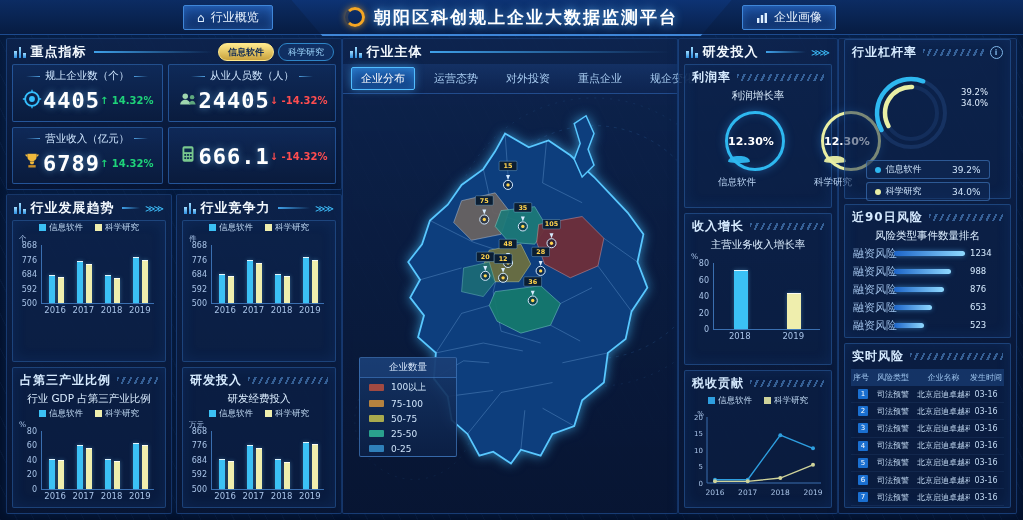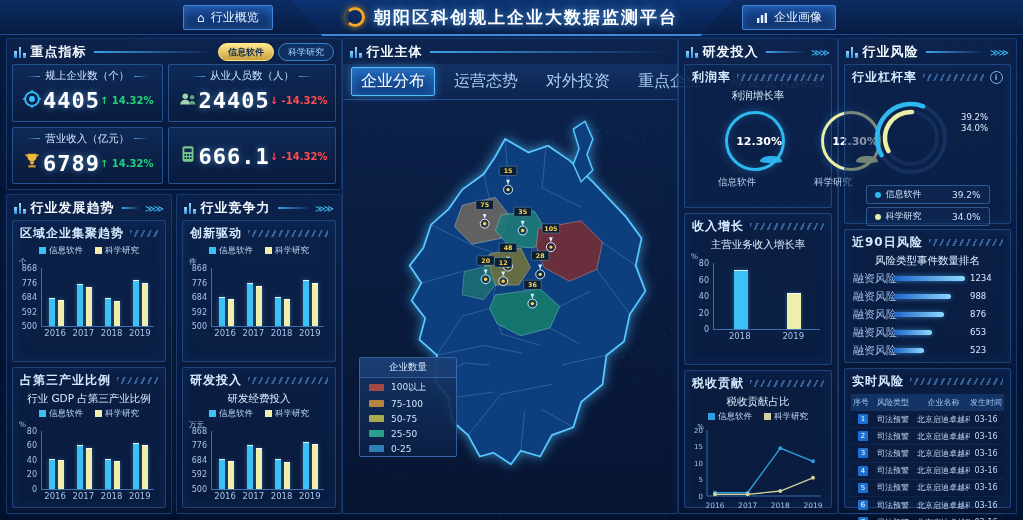--- a/index.html
+++ b/index.html
@@ -65,34 +65,34 @@
     display:flex;justify-content:space-around;align-items:flex-end;}
   .bgroup{display:flex;gap:3px;align-items:flex-end;}
   .bar{border-top:1px solid rgba(255,255,255,.85);box-shadow:0 0 4px rgba(120,210,255,.35);}
   .xl{position:absolute;left:26px;right:3px;display:flex;justify-content:space-around;font-size:8.5px;color:#a9c4e8;}
   .tick{position:absolute;left:0;width:22px;text-align:right;font-size:8px;color:#a9c4e8;}
   .unit{position:absolute;left:4px;top:-3px;font-size:7.5px;color:#a9c4e8;}
   .chart-card{flex:1;}
   
   .tabs{display:flex;align-items:center;gap:10px;padding:3px 8px;flex:0 0 auto;
     background:linear-gradient(180deg,rgba(28,66,128,.45),rgba(14,38,86,.45));border-bottom:1px solid rgba(60,130,220,.35);}
-  .tab{font-size:16px;color:#a9cdf2;padding:3px 9px;cursor:pointer;white-space:nowrap;}
+  .tab{font-size:11px;color:#a9cdf2;padding:3px 9px;cursor:pointer;white-space:nowrap;}
   .tab.on{color:#fff;background:linear-gradient(180deg,#2268b8,#0e3a7e);border:1px solid #52bdff;border-radius:2px;
     box-shadow:0 0 8px rgba(70,180,255,.5),inset 0 0 8px rgba(70,180,255,.35);}
   .maparea{position:relative;flex:1;overflow:hidden;}
   .maparea svg{position:absolute;inset:0;width:100%;height:100%;}
   .maplegend{position:absolute;left:16px;bottom:56px;width:96px;z-index:3;
     background:linear-gradient(180deg,rgba(22,54,104,.9),rgba(12,32,70,.9));border:1px solid rgba(95,170,255,.45);border-radius:2px;}
   .ml-title{text-align:center;font-size:9.5px;color:#dcecff;padding:3px 0;border-bottom:1px solid rgba(95,170,255,.35);background:rgba(30,70,130,.5);}
   .ml-row{display:flex;align-items:center;gap:7px;padding:2.5px 9px;font-size:9px;color:#cfe4fa;}
   .ml-sw{width:15px;height:7px;border-radius:1px;flex:0 0 auto;}
   
   .gauges{display:flex;justify-content:space-around;padding:7px 4px 2px;}
   .gauge{display:flex;flex-direction:column;align-items:center;gap:5px;}
-  .gcirc{position:relative;width:54px;height:54px;border-radius:50%;border:3px solid;display:flex;align-items:center;justify-content:flex-end;
+  .gcirc{position:relative;width:54px;height:54px;border-radius:50%;border:3px solid;display:flex;align-items:center;justify-content:flex-start;
     box-shadow:0 0 10px rgba(60,160,255,.35),inset 0 0 10px rgba(60,160,255,.2);margin-left:36px;}
   .gcirc .v{font-size:11px;font-weight:bold;color:#fff;}
   .gcirc .wave{position:absolute;bottom:5px;width:22px;height:7px;border-radius:50%/100% 100% 25% 25%;opacity:.95;}
   .glabel{font-size:9.5px;color:#bcd6f5;}
   .linewrap{display:flex;justify-content:center;flex:1;align-items:center;}
   
   .donutwrap{display:flex;justify-content:center;padding-top:2px;}
   .lv-pill{display:flex;align-items:center;gap:6px;border:1px solid rgba(95,170,255,.4);border-radius:3px;padding:2px 8px;
     font-size:9px;color:#cfe4fa;width:106px;margin:3px auto;background:rgba(16,42,88,.5);justify-content:space-between;}
   .lv-l{display:flex;align-items:center;gap:5px;}
@@ -229,24 +229,20 @@
             <span class="pbars">
                 <i></i>
                 <i></i>
                 <i></i>
               </span>
             <span class="t">行业发展趋势</span>
             <span class="ln"></span>
             <span class="more"></span>
           </div>
           <div class="card chart-card">
-            <div class="sec-head">
-              <span>区域企业集聚趋势</span>
-              <span class="hatch"></span>
-            </div>
             <div class="legend">
                 <span><span class="sw" style="background: rgb(59, 193, 245);"></span>信息软件</span>
                 <span><span class="sw" style="background: rgb(239, 238, 173);"></span>科学研究</span>
               </div>
             <div class="plot">
                 <span class="unit">个</span>
                 <span class="tick" style="top: 62px;">500</span>
                 <span class="tick" style="top: 47.5px;">592</span>
                 <span class="tick" style="top: 33px;">684</span>
                 <span class="tick" style="top: 18.5px;">776</span>
@@ -326,24 +322,20 @@
             <span class="pbars">
                 <i></i>
                 <i></i>
                 <i></i>
               </span>
             <span class="t">行业竞争力</span>
             <span class="ln"></span>
             <span class="more"></span>
           </div>
           <div class="card chart-card">
-            <div class="sec-head">
-              <span>创新驱动</span>
-              <span class="hatch"></span>
-            </div>
             <div class="legend">
                 <span><span class="sw" style="background: rgb(59, 193, 245);"></span>信息软件</span>
                 <span><span class="sw" style="background: rgb(239, 238, 173);"></span>科学研究</span>
               </div>
             <div class="plot">
                 <span class="unit">件</span>
                 <span class="tick" style="top: 62px;">500</span>
                 <span class="tick" style="top: 47.5px;">592</span>
                 <span class="tick" style="top: 33px;">684</span>
                 <span class="tick" style="top: 18.5px;">776</span>
@@ -617,21 +609,20 @@
               <span>2018</span>
               <span>2019</span>
             </div>
           </div>
       </div>
       <div class="card" style="flex:1">
         <div class="sec-head">
           <span>税收贡献</span>
           <span class="hatch"></span>
         </div>
-        <div class="c-title">税收贡献占比</div>
         <div class="legend">
             <span><span class="sw" style="background: rgb(46, 159, 224);"></span>信息软件</span>
             <span><span class="sw" style="background: rgb(207, 211, 154);"></span>科学研究</span>
           </div>
         <div class="linewrap" id="tax-line">
             <svg width="142" height="94">
               <text x="17" y="5" font-size="7" fill="#a9c4e8" text-anchor="end">%</text>
               <text x="16" y="74.5" font-size="7" fill="#a9c4e8" text-anchor="end">0</text>
               <text x="16" y="58" font-size="7" fill="#a9c4e8" text-anchor="end">5</text>
               <text x="16" y="41.5" font-size="7" fill="#a9c4e8" text-anchor="end">10</text>
@@ -651,30 +642,20 @@
               <circle cx="28" cy="70.35" r="2" fill="#cfd39a"></circle>
               <circle cx="60.666666666666664" cy="70.35" r="2" fill="#cfd39a"></circle>
               <circle cx="93.33333333333333" cy="67.05" r="2" fill="#cfd39a"></circle>
               <circle cx="126" cy="53.849999999999994" r="2" fill="#cfd39a"></circle>
             </svg>
           </div>
       </div>
     </section>
 
     <section class="panel">
-      <div class="p-head">
-        <span class="pbars">
-            <i></i>
-            <i></i>
-            <i></i>
-          </span>
-        <span class="t">行业风险</span>
-        <span class="ln"></span>
-        <span class="more"></span>
-      </div>
       <div class="card" style="flex:0 0 158px">
         <div class="sec-head">
           <span>行业杠杆率</span>
           <span class="hatch"></span>
           <span class="info"></span>
         </div>
         <div class="donutwrap" id="donut">
             <svg width="150" height="92">
               <circle cx="58" cy="48" r="34" fill="none" stroke="rgba(70,130,210,.18)" stroke-width="4"></circle>
               <circle cx="58" cy="48" r="26" fill="none" stroke="rgba(70,130,210,.14)" stroke-width="4"></circle>

